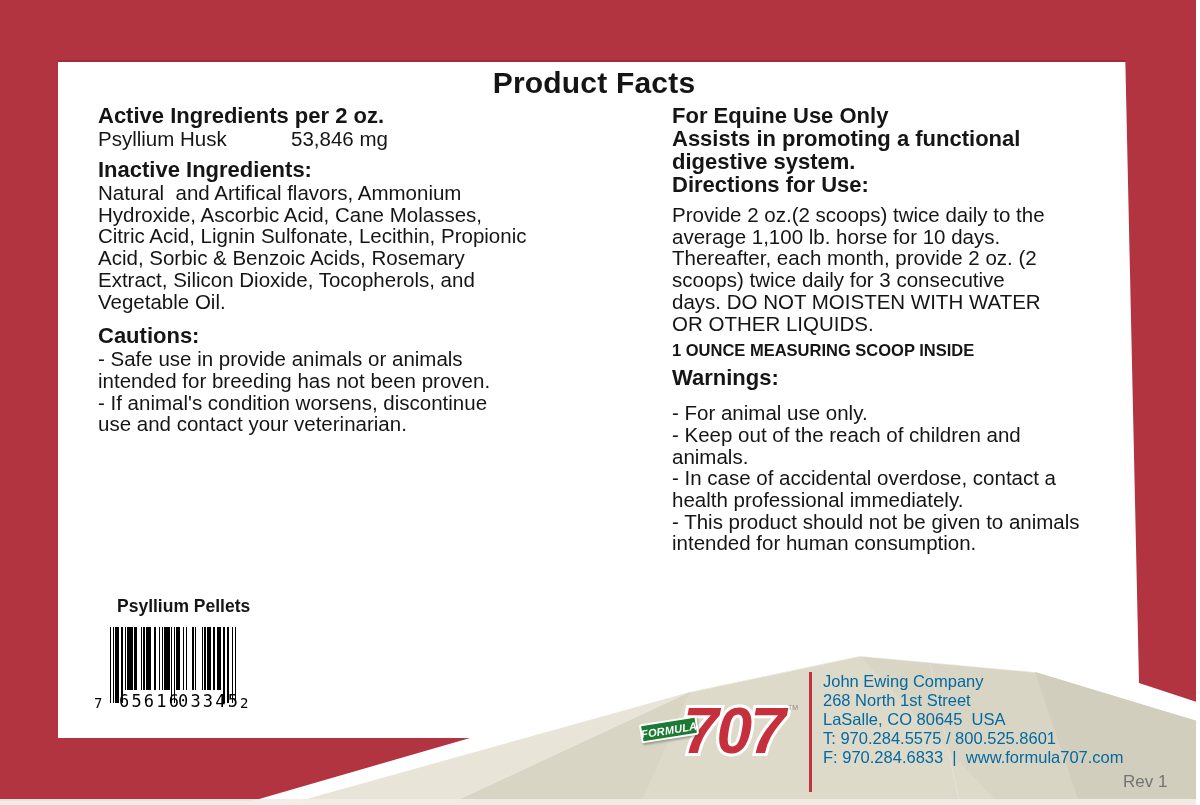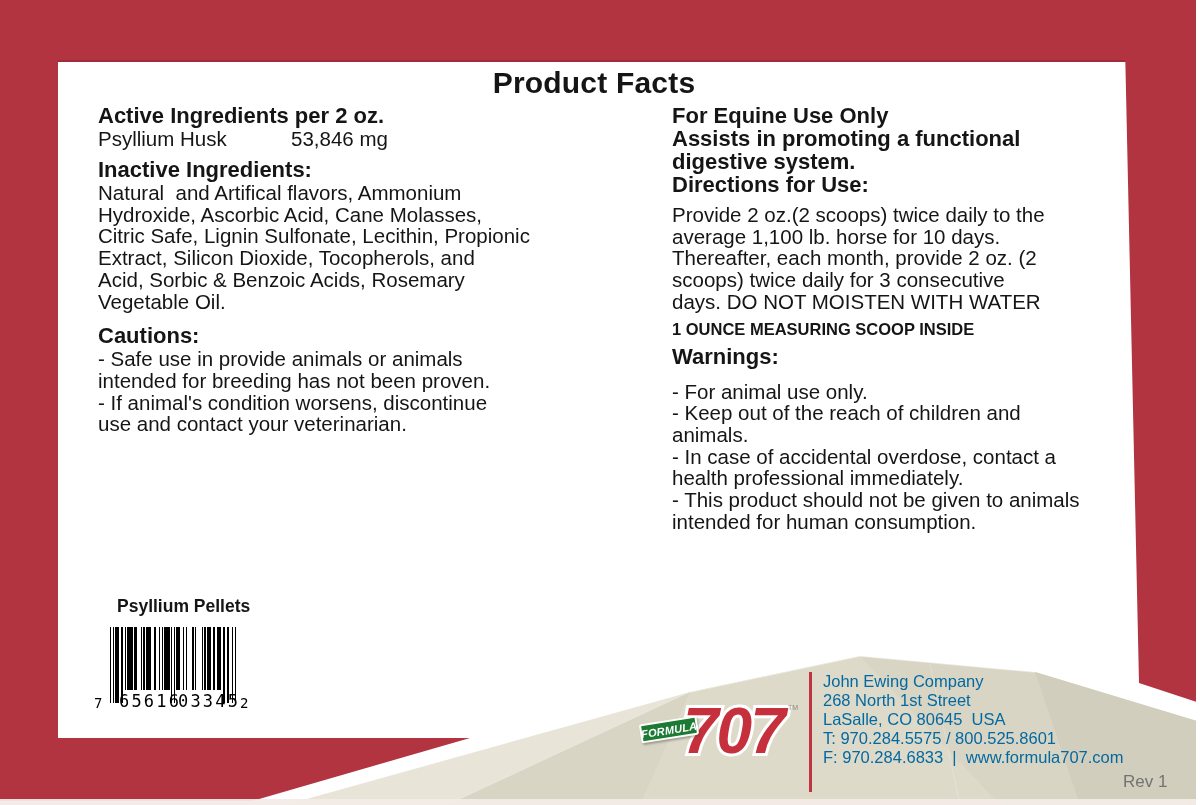--- a/index.html
+++ b/index.html
@@ -83,23 +83,23 @@
   <div class="col col-left">
     <div class="h">Active Ingredients per 2 oz.</div>
     <div class="active-row">
       <span>Psyllium Husk</span>
       <span class="amt">53,846 mg</span>
     </div>
     <div class="h mt4">Inactive Ingredients:</div>
     <div class="lines">
         <div>Natural  and Artifical flavors, Ammonium</div>
         <div>Hydroxide, Ascorbic Acid, Cane Molasses,</div>
-        <div>Citric Safe, Lignin Sulfonate, Lecithin, Propionic</div>
+        <div>Citric Acid, Lignin Sulfonate, Lecithin, Propionic</div>
+        <div>Acid, Sorbic &amp; Benzoic Acids, Rosemary</div>
         <div>Extract, Silicon Dioxide, Tocopherols, and</div>
-        <div>Acid, Sorbic &amp; Benzoic Acids, Rosemary</div>
         <div>Vegetable Oil.</div>
       </div>
     <div class="h mt12">Cautions:</div>
     <div class="lines">
         <div>- Safe use in provide animals or animals</div>
         <div>intended for breeding has not been proven.</div>
         <div>- If animal's condition worsens, discontinue</div>
         <div>use and contact your veterinarian.</div>
       </div>
   </div>
@@ -110,20 +110,21 @@
         <div>Assists in promoting a functional</div>
         <div>digestive system.</div>
       </div>
     <div class="h">Directions for Use:</div>
     <div class="lines mt7">
         <div>Provide 2 oz.(2 scoops) twice daily to the</div>
         <div>average 1,100 lb. horse for 10 days.</div>
         <div>Thereafter, each month, provide 2 oz. (2</div>
         <div>scoops) twice daily for 3 consecutive</div>
         <div>days. DO NOT MOISTEN WITH WATER</div>
+        <div>OR OTHER LIQUIDS.</div>
       </div>
     <div class="scoop">1 OUNCE MEASURING SCOOP INSIDE</div>
     <div class="h mt7">Warnings:</div>
     <div class="lines warn-lines">
         <div>- For animal use only.</div>
         <div>- Keep out of the reach of children and</div>
         <div>animals.</div>
         <div>- In case of accidental overdose, contact a</div>
         <div>health professional immediately.</div>
         <div>- This product should not be given to animals</div>

